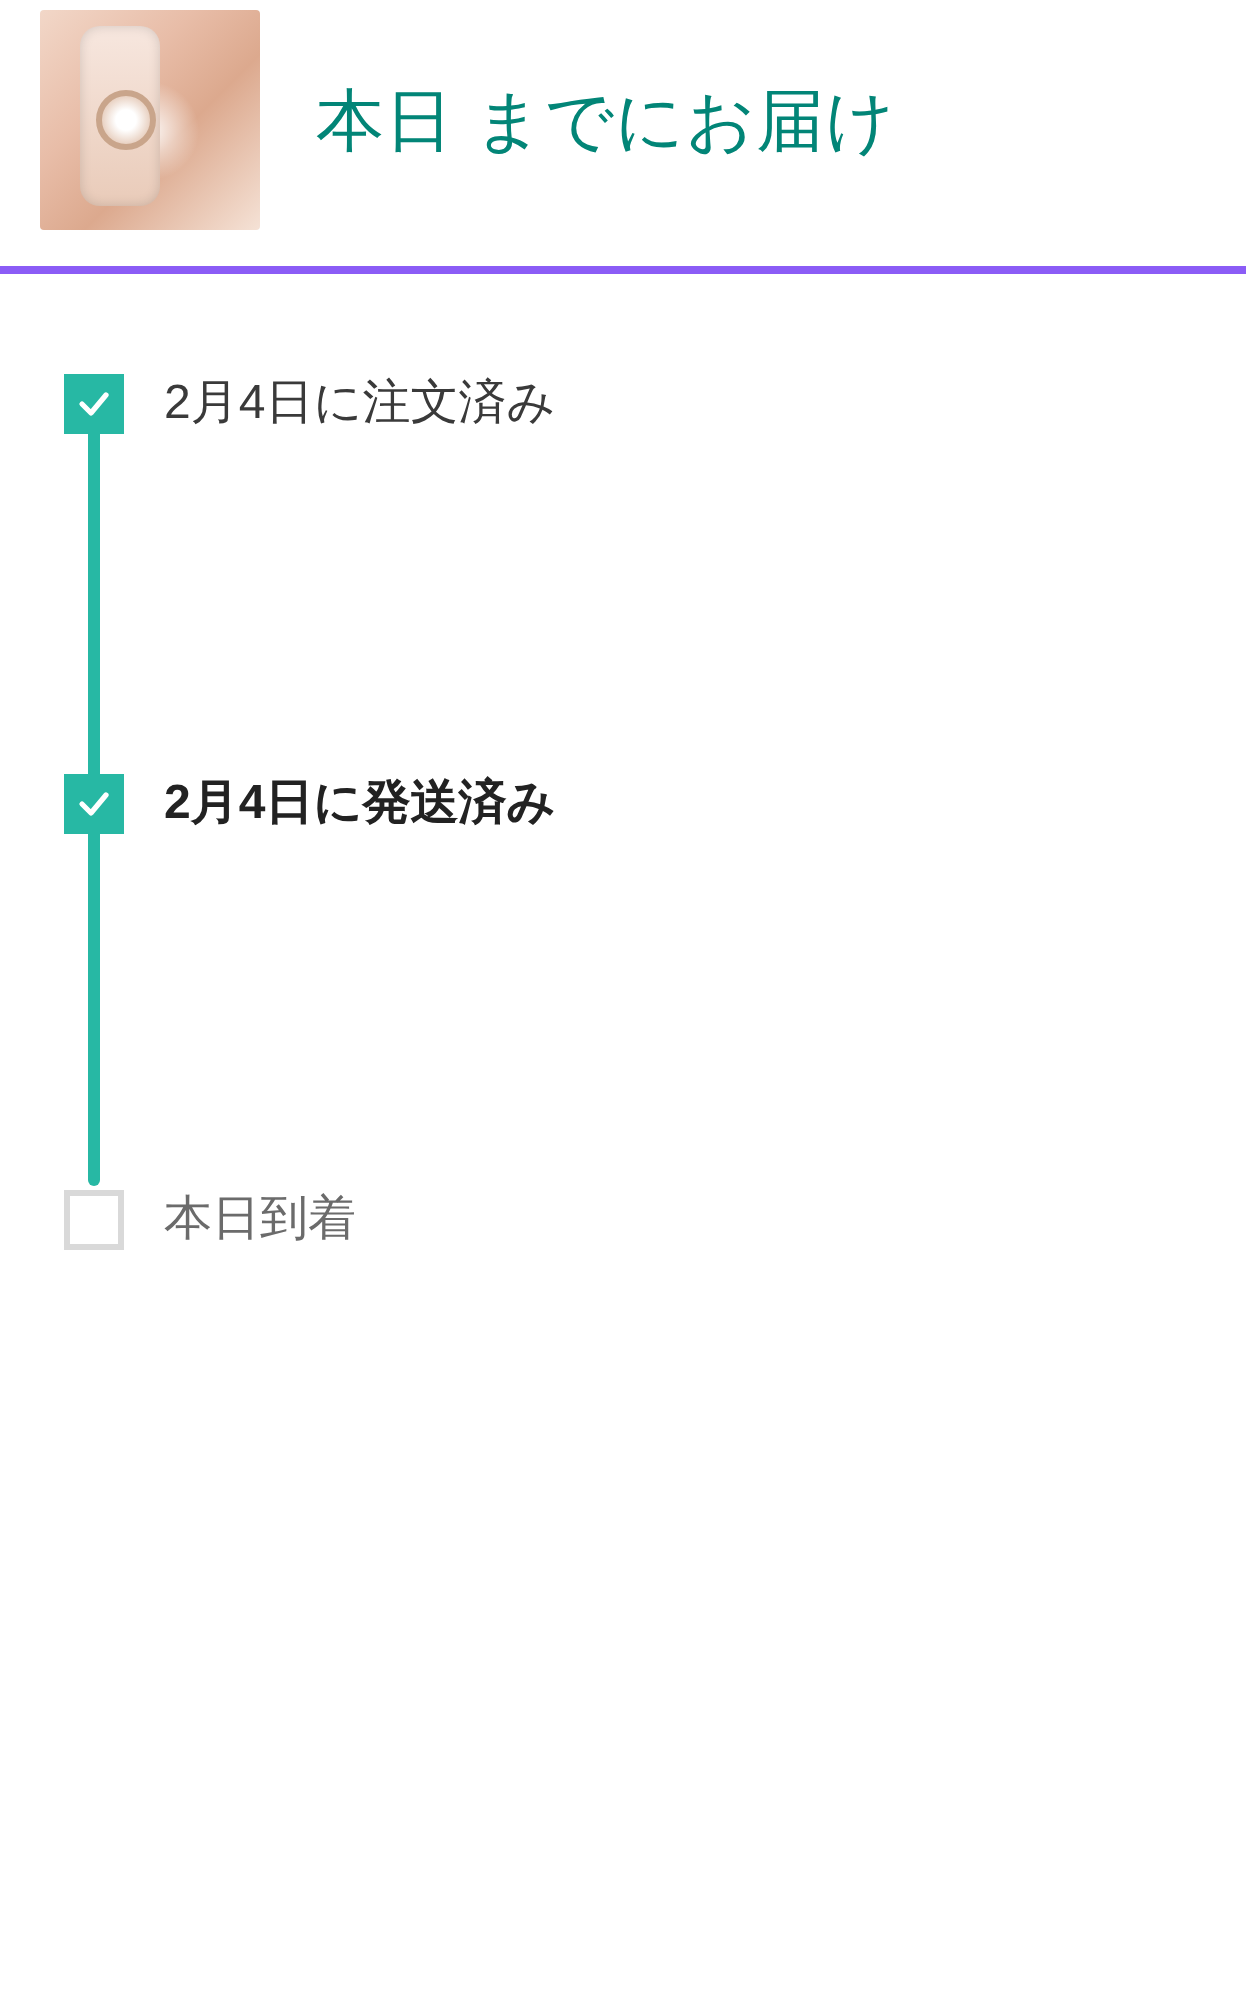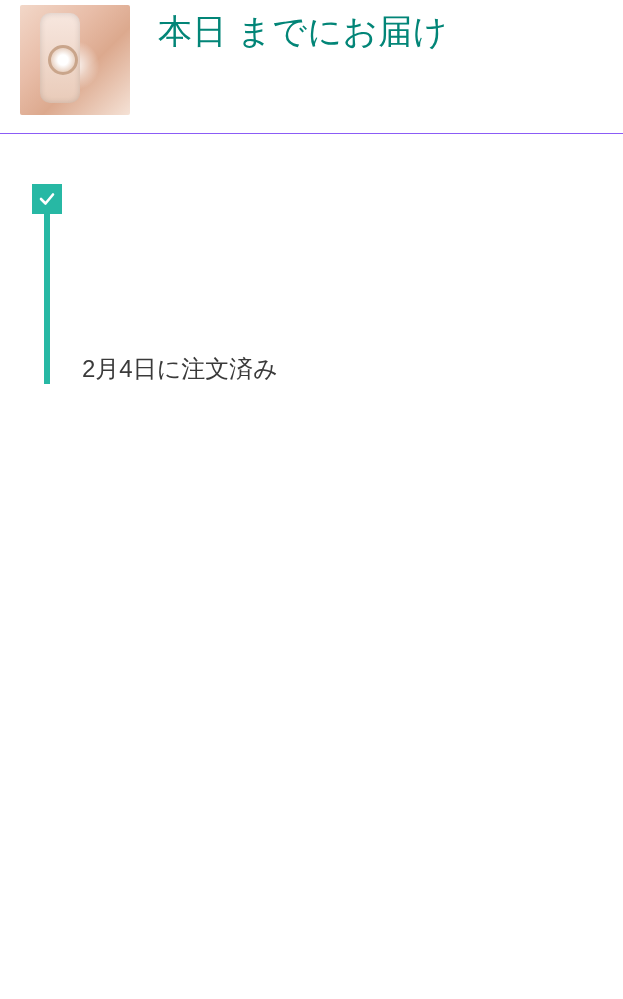--- a/index.html
+++ b/index.html
@@ -5,23 +5,23 @@
   * { box-sizing: border-box; margin: 0; padding: 0; }
   body {
     font-family: -apple-system, BlinkMacSystemFont, "Hiragino Sans", "Hiragino Kaku Gothic ProN", Meiryo, sans-serif;
     background: #ffffff;
     width: 623px;
     height: 999px;
     overflow: hidden;
   }
   .header {
     display: flex;
-    align-items: flex-start;
+    align-items: center;
     padding: 5px 20px 18px 20px;
-    border-bottom: 1px solid #8b5cf6;
+    border-bottom: 4px solid #8b5cf6;
   }
   .thumb {
     width: 110px;
     height: 110px;
     flex-shrink: 0;
     border-radius: 2px;
     background:
       radial-gradient(circle at 50% 55%, rgba(255,255,255,0.9) 0%, rgba(255,255,255,0.0) 30%),
       linear-gradient(135deg, #f2d7c8 0%, #e8bda8 35%, #dca98e 60%, #f5e2d6 100%);
     position: relative;
@@ -52,21 +52,21 @@
     margin-left: 28px;
     flex: 1;
     padding-top: 4px;
     letter-spacing: 0.5px;
   }
   .timeline {
     padding: 50px 28px 20px 32px;
   }
   .step {
     display: flex;
-    align-items: flex-end;
+    align-items: flex-start;
     position: relative;
   }
   .box-col {
     width: 30px;
     display: flex;
     flex-direction: column;
     align-items: center;
     flex-shrink: 0;
   }
   .box {
@@ -138,16 +138,33 @@
       <div class="box done">
         <svg class="check" viewBox="0 0 24 24">
           <path d="M4 12 L10 18 L20 6" stroke="#ffffff" stroke-width="3.5" fill="none" stroke-linecap="round" stroke-linejoin="round"></path>
         </svg>
       </div>
       <div class="connector c1"></div>
     </div>
     <div class="label">2月4日に注文済み</div>
   </div>
 
+  <div class="step">
+    <div class="box-col">
+      <div class="box done">
+        <svg class="check" viewBox="0 0 24 24">
+          <path d="M4 12 L10 18 L20 6" stroke="#ffffff" stroke-width="3.5" fill="none" stroke-linecap="round" stroke-linejoin="round"></path>
+        </svg>
+      </div>
+      <div class="connector c2"></div>
+    </div>
+    <div class="label current">2月4日に発送済み</div>
+  </div>
 
 
+  <div class="step">
+    <div class="box-col">
+      <div class="box pending"></div>
+    </div>
+    <div class="label muted">本日到着</div>
+  </div>
 
 </div>
 
 </body></html>

